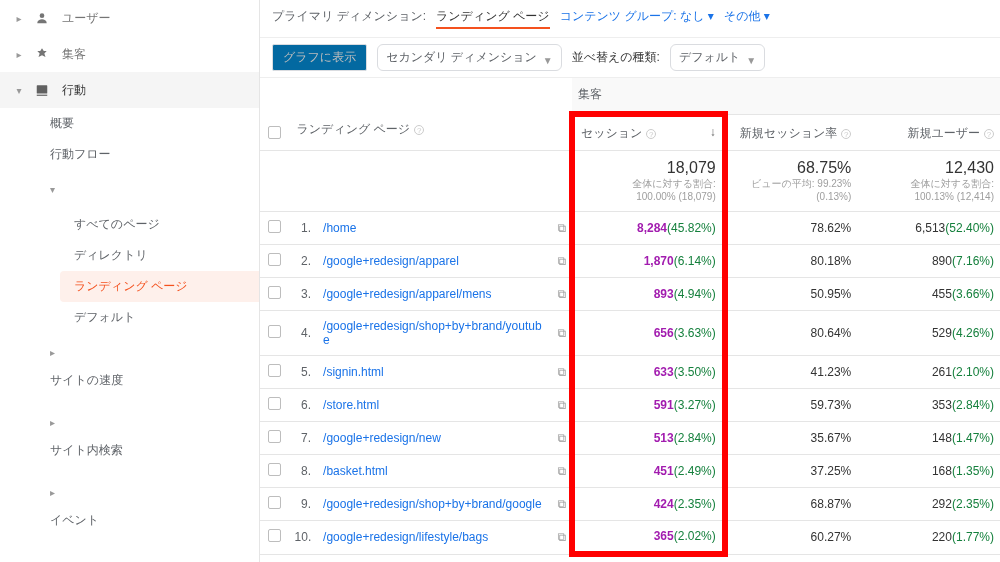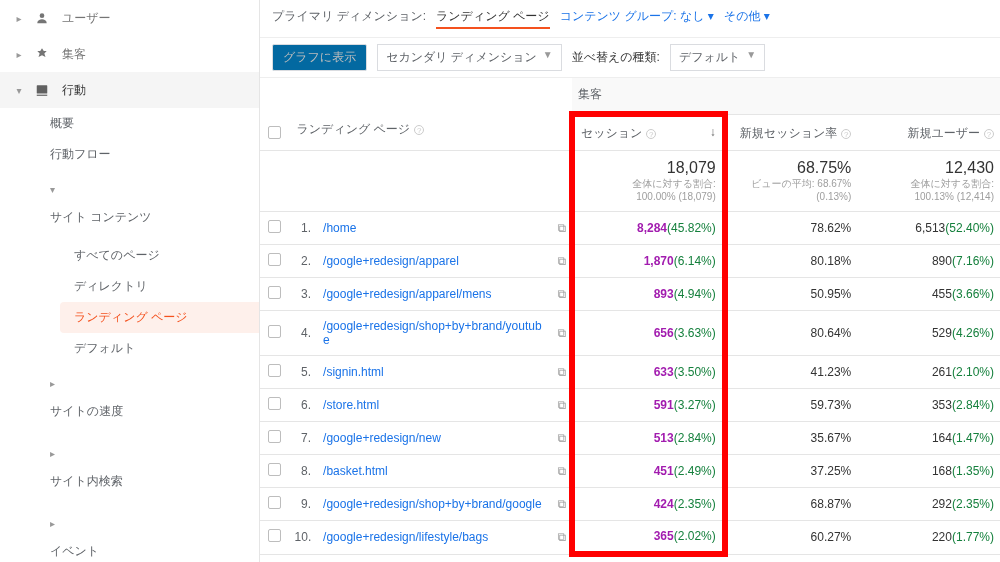--- a/index.html
+++ b/index.html
@@ -15,21 +15,21 @@
 .sub a, .sub span { display:block; padding:7px 10px 7px 0; color:#5f6368; text-decoration:none; cursor:pointer; }
 .sub .level2 { padding:7px 0 7px 24px; }
 .sub .level2-sel { color:#f4511e; background:#fef0eb; border-radius:4px 0 0 4px; margin-left:10px; padding:7px 0 7px 14px; }
 .sub .subcaret { font-size:10px; color:#999; margin-right:6px; }
 .main { flex:1; display:flex; flex-direction:column; overflow:hidden; }
 .dimbar { padding:8px 12px; display:flex; align-items:flex-start; gap:10px; border-bottom:1px solid #eee; font-size:12px; color:#5f6368; }
 .dimbar .link { color:#1a73e8; cursor:pointer; }
 .toolbar { padding:6px 12px; display:flex; align-items:center; gap:10px; border-bottom:1px solid #eee; }
 .btn { border:1px solid #dadce0; background:#fff; padding:4px 10px; border-radius:2px; font-size:12px; color:#5f6368; cursor:pointer; }
 .btn.disabled { color:#bdbdbd; background:#0369a1; }
-.sel { border:1px solid #dadce0; background:#fff; padding:4px 8px; font-size:12px; color:#5f6368; display:inline-flex; align-items:flex-start; gap:6px; border-radius:0; }
+.sel { border:1px solid #dadce0; background:#fff; padding:4px 8px; font-size:12px; color:#5f6368; display:inline-flex; align-items:flex-end; gap:6px; border-radius:6px; }
 .sel .chev { font-size:10px; color:#999; }
 table { border-collapse:collapse; width:100%; table-layout:fixed; }
 .tbl-wrap { flex:1; overflow:hidden; }
 th, td { border-bottom:1px solid #e5e5e5; padding:8px 6px; font-size:12px; }
 th { text-align:left; color:#5f6368; font-weight:400; vertical-align:bottom; }
 .col-chk { width:28px; text-align:center; }
 .col-idx { width:28px; text-align:right; color:#5f6368; }
 .col-lp  { width:230px; }
 .col-pop { width:20px; text-align:center; color:#999; }
 .col-sess { width:150px; text-align:right; }
@@ -81,21 +81,20 @@
             <rect x="3" y="20" width="18" height="2"></rect>
           </svg>
       </span>
       <span>行動</span>
     </div>
     <div class="sub">
       <span>概要</span>
       <span>行動フロー</span>
       <span>
           <span class="subcaret">▾</span>
-          <span>サイト コンテンツ</span>
         </span>
       <span class="level2">すべてのページ</span>
       <span class="level2">ディレクトリ</span>
       <span class="level2-sel">ランディング ページ</span>
       <span class="level2">デフォルト</span>
       <span>
           <span class="subcaret">▸</span>
           <span>サイトの速度</span>
         </span>
       <span>
@@ -156,21 +155,21 @@
         <tr>
           <th></th>
               <th colspan="3"></th>
           <th class="col-sess hi-sess">
             <div class="num-big">18,079</div>
             <div class="num-sub">全体に対する割合:</div>
             <div class="num-sub">100.00% (18,079)</div>
           </th>
           <th class="col-rate">
             <div class="num-big">68.75%</div>
-            <div class="num-sub">ビューの平均: 68.67%</div>
+            <div class="num-sub">ビューの平均: 99.23%</div>
             <div class="num-sub">(0.13%)</div>
           </th>
           <th class="col-user">
             <div class="num-big">12,430</div>
             <div class="num-sub">全体に対する割合:</div>
             <div class="num-sub">100.13% (12,414)</div>
           </th>
         </tr>
       </thead>
       <tbody id="rows">
@@ -228,21 +227,21 @@
               <td class="col-rate">59.73%</td>
               <td class="col-user"><span>353</span><span class="pct">(2.84%)</span></td>
             </tr>
             <tr>
               <td class="col-chk"><span class="chk"></span></td>
               <td class="col-idx">7.</td>
               <td class="lp"><a href="#">/google+redesign/new</a></td>
               <td class="col-pop">⧉</td>
               <td class="col-sess hi-sess"><span class="num">513</span><span class="pct">(2.84%)</span></td>
               <td class="col-rate">35.67%</td>
-              <td class="col-user"><span>164</span><span class="pct">(1.47%)</span></td>
+              <td class="col-user"><span>148</span><span class="pct">(1.47%)</span></td>
             </tr>
             <tr>
               <td class="col-chk"><span class="chk"></span></td>
               <td class="col-idx">8.</td>
               <td class="lp"><a href="#">/basket.html</a></td>
               <td class="col-pop">⧉</td>
               <td class="col-sess hi-sess"><span class="num">451</span><span class="pct">(2.49%)</span></td>
               <td class="col-rate">37.25%</td>
               <td class="col-user"><span>168</span><span class="pct">(1.35%)</span></td>
             </tr>

